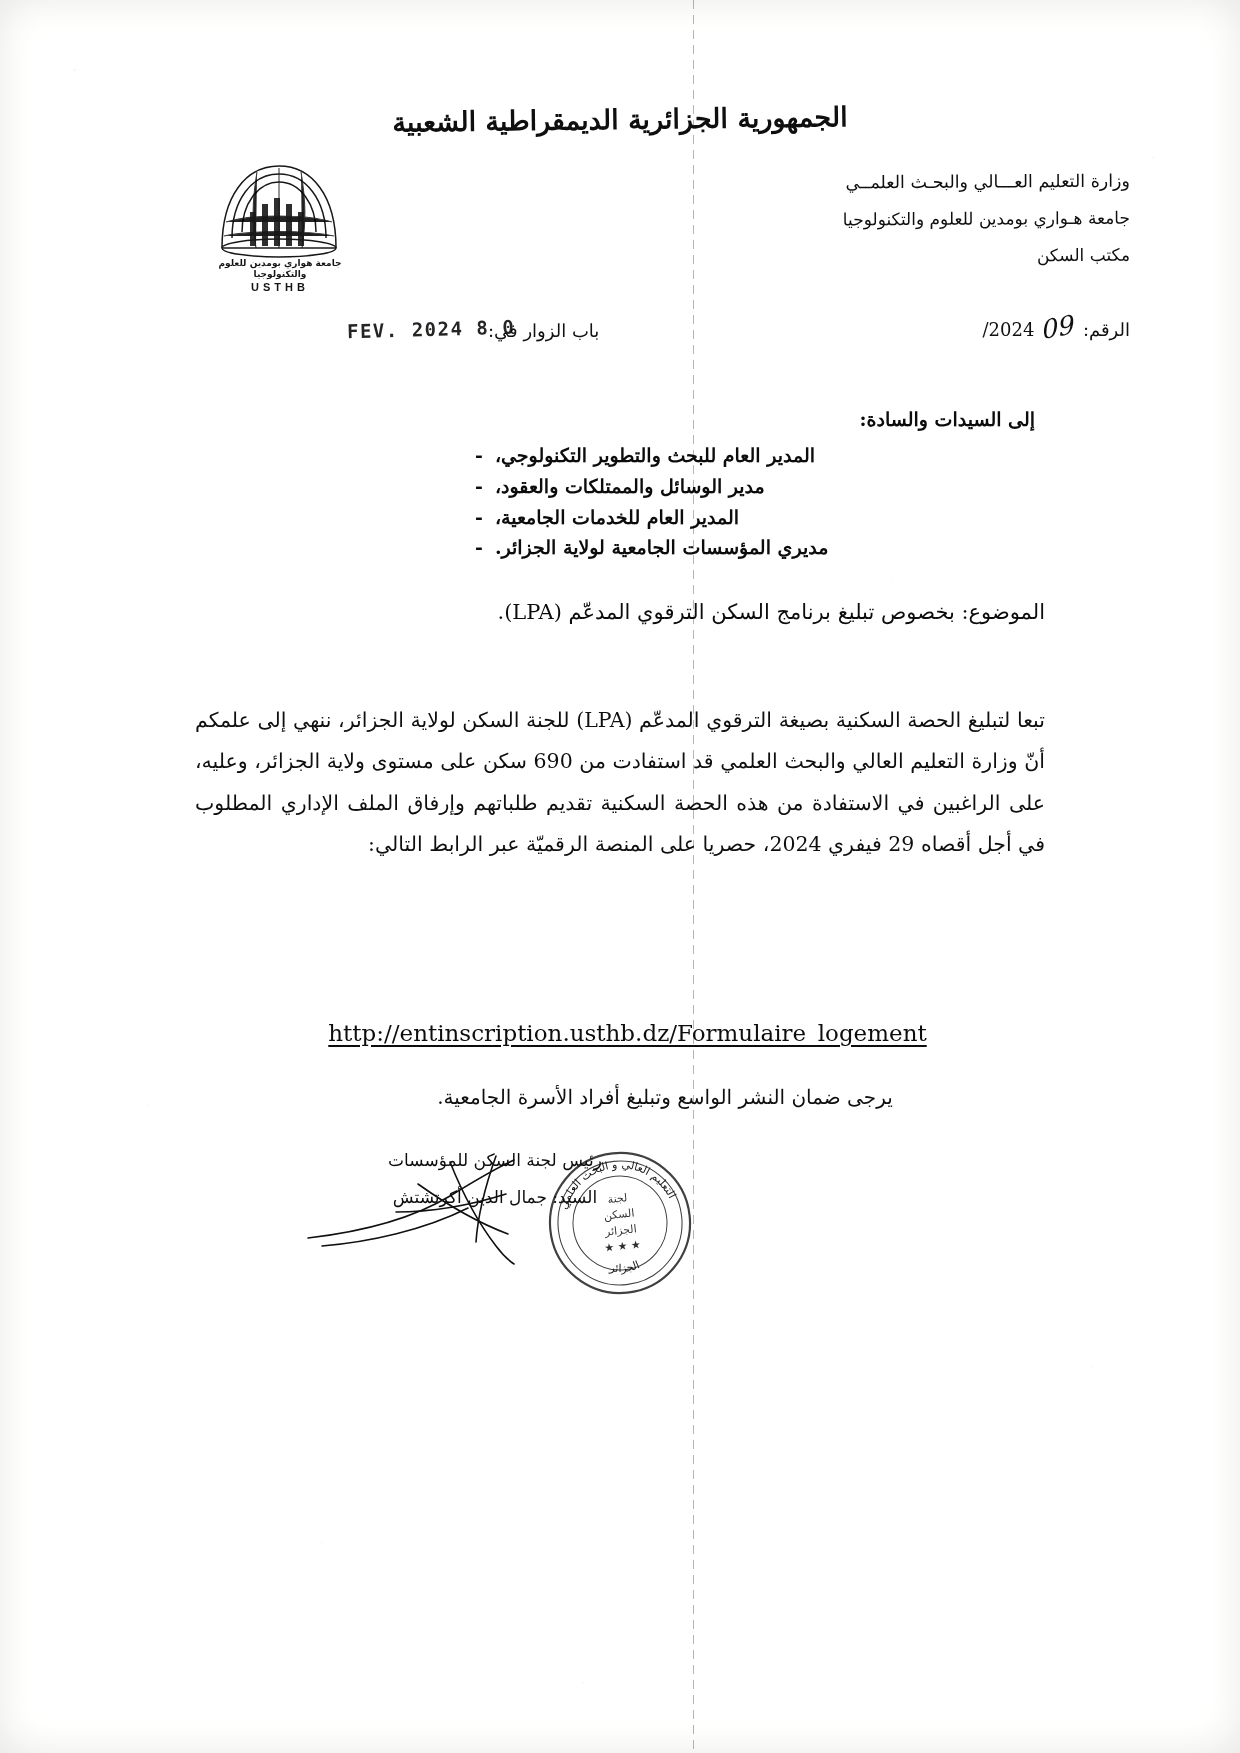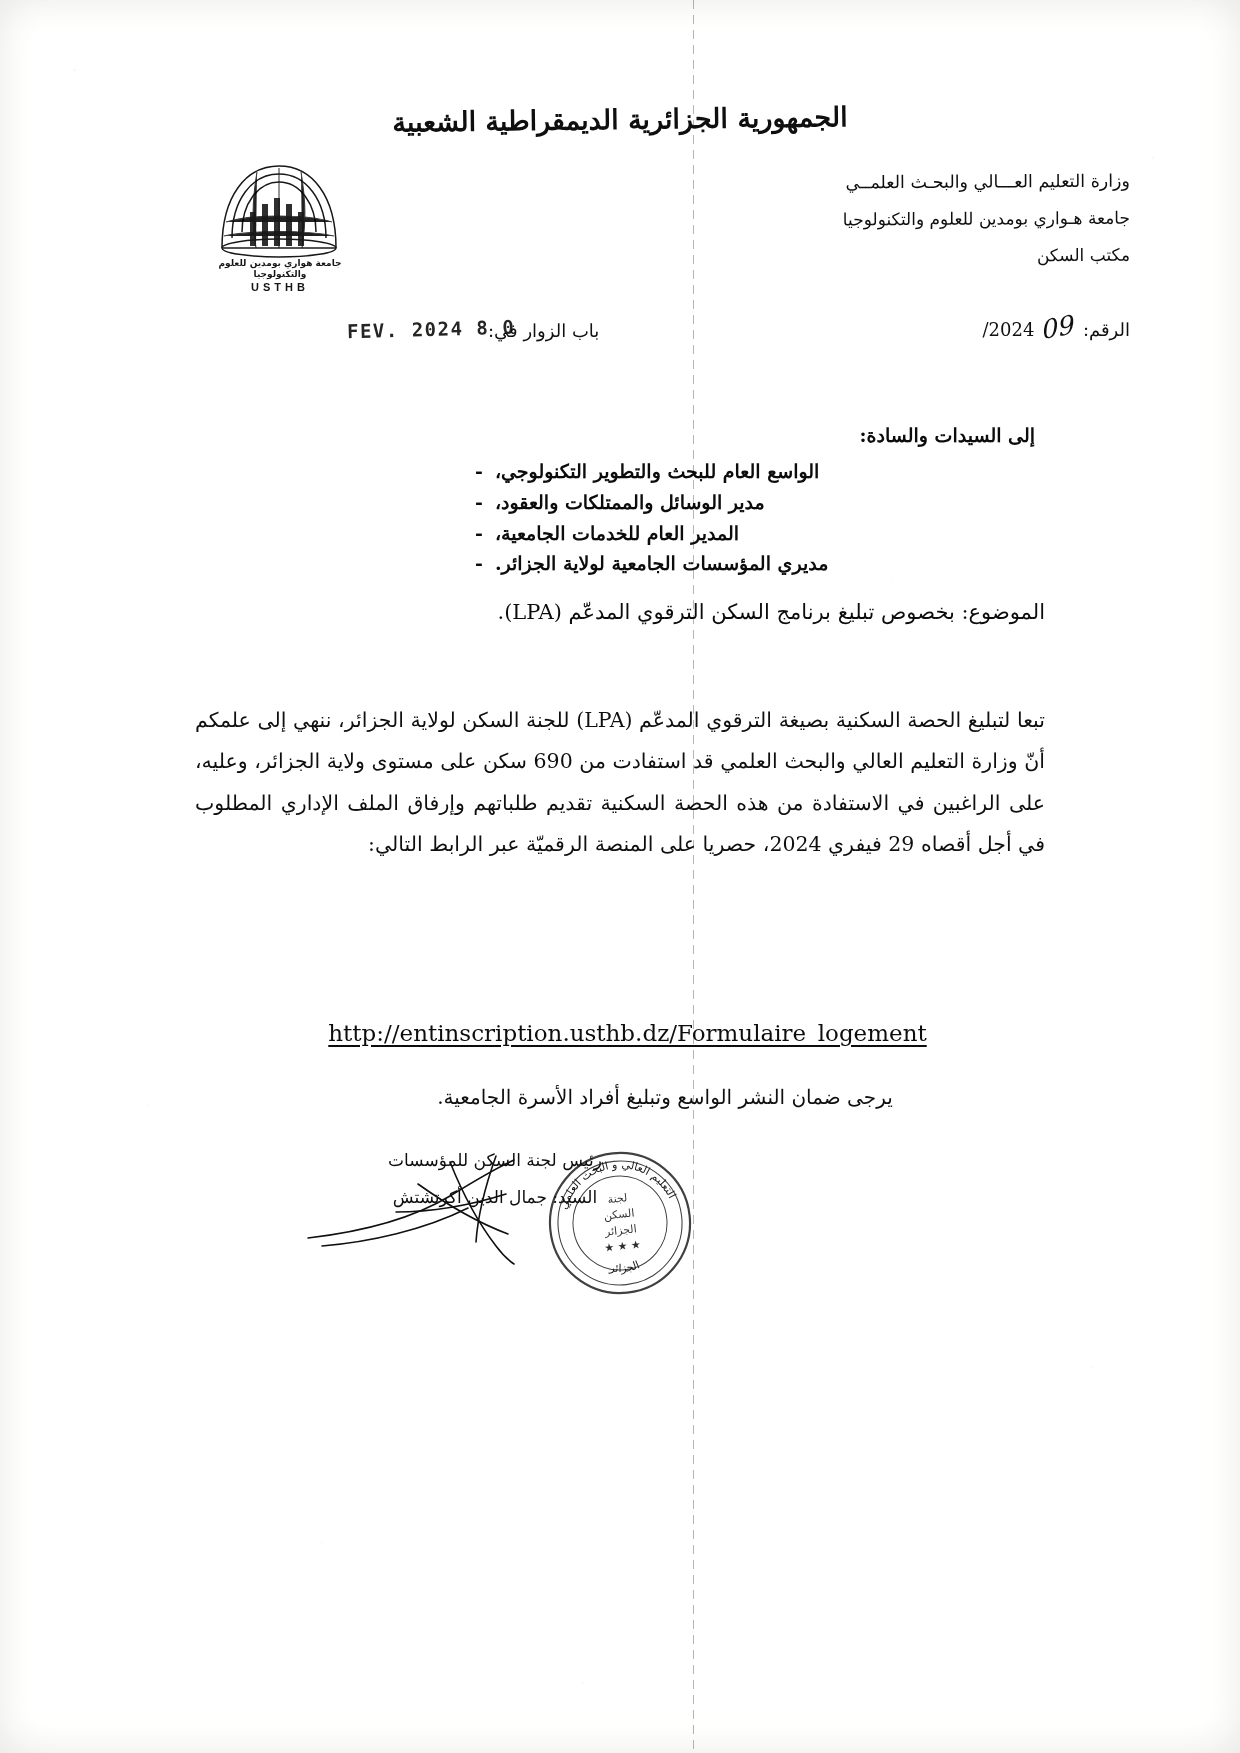--- a/index.html
+++ b/index.html
@@ -91,21 +91,21 @@
     position:absolute;left:347px;top:318px;
     font-family:"DejaVu Sans Mono","Liberation Mono",monospace;
     font-size:19px;font-weight:700;color:#111;
     letter-spacing:1.5px;
     transform:rotate(-1.6deg);
     opacity:.9;
   }
 
   
   .to-block{
-    position:absolute;right:205px;top:424px;width:560px;
+    position:absolute;right:205px;top:408px;width:560px;
     text-align:right;
     font-family:"DejaVu Serif","Liberation Serif",serif;
     color:#101010;font-weight:700;
   }
   .to-title{font-size:19px;margin-bottom:10px;}
   .to-list{list-style:none;margin:0;padding:0;}
   .to-list li{
     font-size:19px;line-height:1.62;
     display:flex;flex-direction:row-reverse;justify-content:flex-start;gap:12px;
   }
@@ -234,21 +234,21 @@
   </div>
 
   <div class="babzouar">باب الزوار في:</div>
   <div class="datestamp">0 8 FEV. 2024</div>
 
   <div class="to-block">
     <div class="to-title">إلى السيدات والسادة:</div>
     <ul class="to-list">
       <li>
         <span class="dash">-</span>
-        <span class="txt">الواسع العام للبحث والتطوير التكنولوجي،</span>
+        <span class="txt">المدير العام للبحث والتطوير التكنولوجي،</span>
       </li>
       <li>
         <span class="dash">-</span>
         <span class="txt">مدير الوسائل والممتلكات والعقود،</span>
       </li>
       <li>
         <span class="dash">-</span>
         <span class="txt">المدير العام للخدمات الجامعية،</span>
       </li>
       <li>

